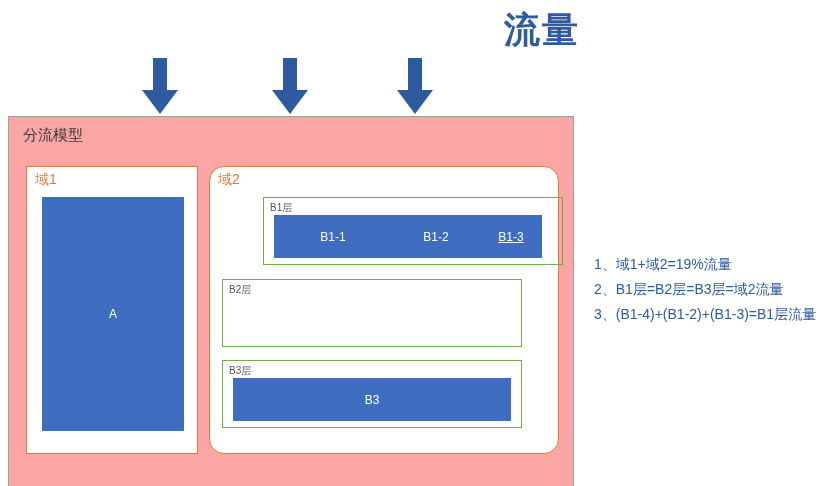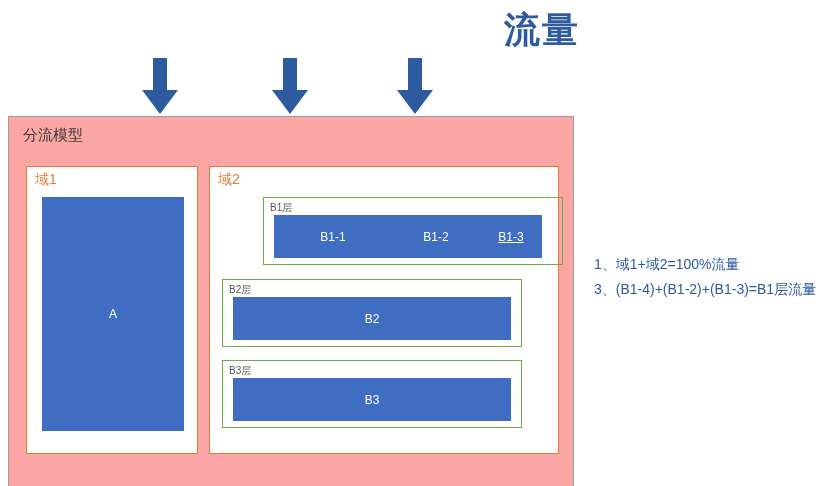--- a/index.html
+++ b/index.html
@@ -66,21 +66,21 @@
     border: 1px solid var(--orange);
     background: #ffffff;
   }
   .domain-label {
     position: absolute;
     left: 8px; top: 4px;
     font-size: 14px;
     color: var(--orange);
   }
   .domain-1 { left: 17px; top: 49px; width: 172px; height: 288px; }
-  .domain-2 { left: 200px; top: 49px; width: 350px; height: 288px; }
+  .domain-2 { left: 200px; top: 49px; width: 350px; height: 288px; border-radius: 15px; }
 
   .blue-box {
     background: var(--box_blue);
     color: #ffffff;
     display: flex;
     align-items: center;
     justify-content: center;
     font-size: 12px;
   }
   .box-a {
@@ -160,33 +160,31 @@
         <div class="layer-label">B1层</div>
         <div class="layer-row">
           <div class="blue-box b1-1">B1-1</div>
           <div class="blue-box b1-2">B1-2</div>
           <div class="blue-box b1-3">B1-3</div>
         </div>
       </div>
 
       <div class="layer layer-b2">
         <div class="layer-label">B2层</div>
-        <div class="layer-row">
-          <div class="blue-box full-box">B2</div>
-        </div>
       </div>
 
       <div class="layer layer-b3">
         <div class="layer-label">B3层</div>
         <div class="layer-row">
           <div class="blue-box full-box">B3</div>
         </div>
       </div>
 
     </div>
   </div>
 
   <div class="notes">
-    <div>1、域1+域2=100%流量</div>
+    <div>1、域1+域2=19%流量</div>
+    <div>2、B1层=B2层=B3层=域2流量</div>
     <div>3、(B1-4)+(B1-2)+(B1-3)=B1层流量</div>
   </div>
 
 </div>
 
 </body></html>

